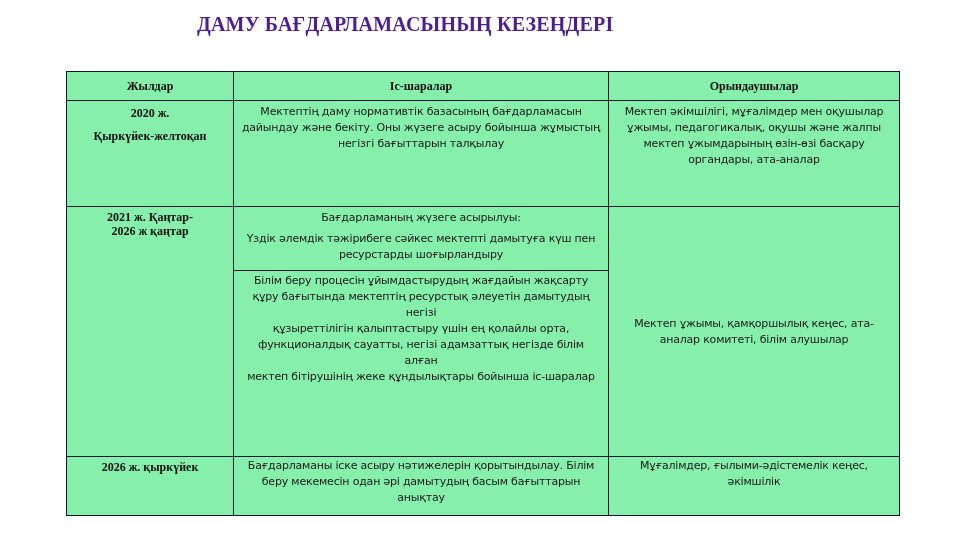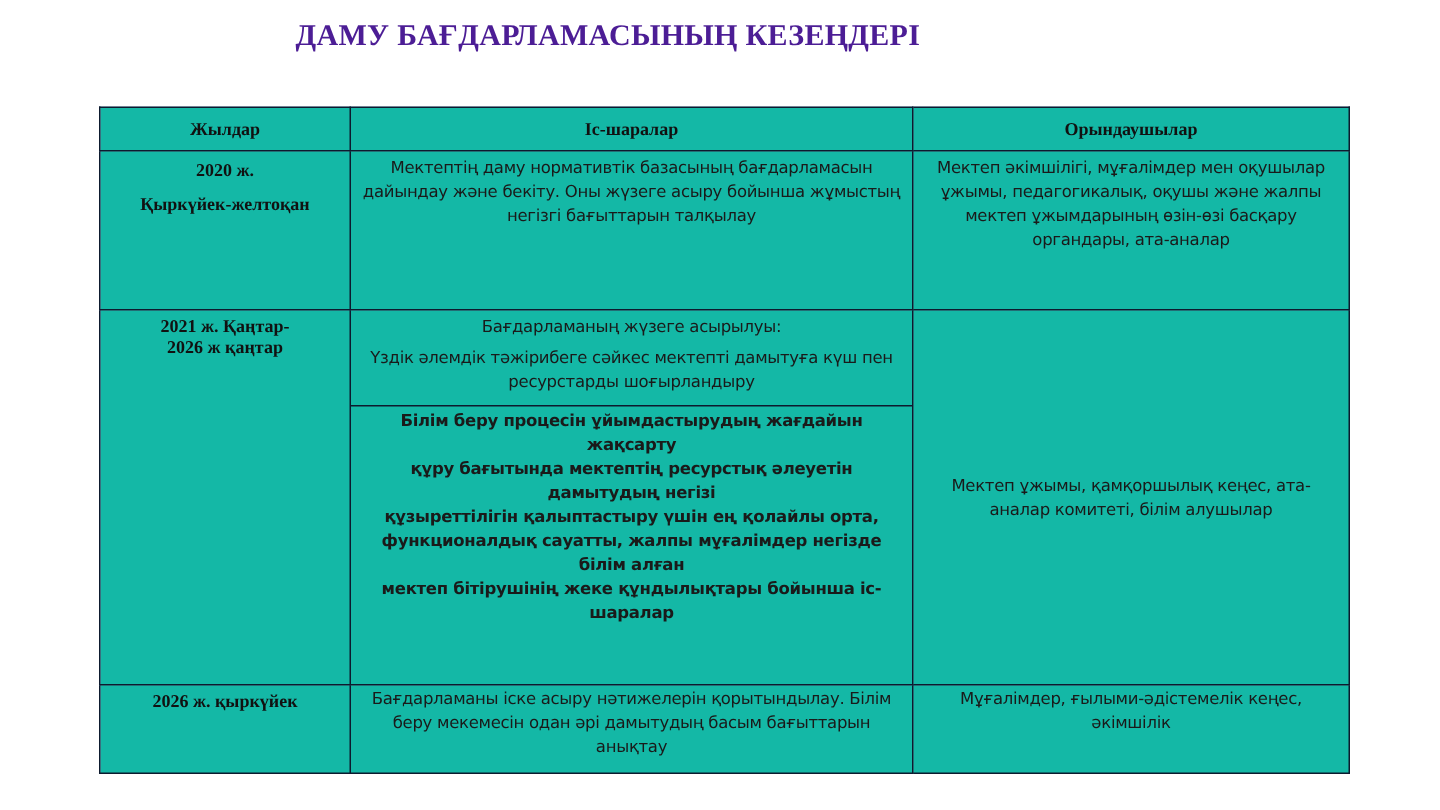--- a/index.html
+++ b/index.html
@@ -33,21 +33,21 @@
       height: 444px;
       border-collapse: collapse;
       table-layout: fixed;
       background: #b3dbfb;
     }
     .tbl td, .tbl th {
       border: 1.5px solid #0d1a2e;
       vertical-align: top;
       text-align: center;
       padding: 0;
-      background: #14b8a6;
+      background: #86efac;
     }
     .tbl th {
       font-family: "Liberation Serif", serif;
       font-weight: bold;
       font-size: 12px;
       color: #111;
       vertical-align: middle;
       height: 28px;
     }
     .year {
@@ -74,21 +74,21 @@
     .split-wrap {
       display: flex;
       flex-direction: column;
       height: 100%;
     }
     .split-a {
       height: 64px;
       border-bottom: 1.5px solid #0d1a2e;
       box-sizing: border-box;
     }
-    .split-b { flex: 1; font-weight: bold; }
+    .split-b { flex: 1; }
     .mid-valign {
       vertical-align: middle !important;
     }
     .col1 { width: 167px; }
     .col2 { width: 375px; }
     .col3 { width: 291px; }
   </style>
 </head>
 <body>
 
@@ -135,21 +135,21 @@
     </td>
     <td style="height:249px;">
       <div class="split-wrap">
         <div class="split-a body-text sub-top">
           <p class="lead">Бағдарламаның жүзеге асырылуы:</p>
           <p>Үздік әлемдік тәжірибеге сәйкес мектепті дамытуға күш пен ресурстарды шоғырландыру</p>
         </div>
         <div class="split-b body-text" style="padding-top:2px;">
           <p>Білім беру процесін ұйымдастырудың жағдайын жақсарту</p>
           <p>құру бағытында мектептің ресурстық әлеуетін дамытудың негізі</p>
-          <p>құзыреттілігін қалыптастыру үшін ең қолайлы орта, функционалдық сауатты, жалпы мұғалімдер негізде білім алған</p>
+          <p>құзыреттілігін қалыптастыру үшін ең қолайлы орта, функционалдық сауатты, негізі адамзаттық негізде білім алған</p>
           <p>мектеп бітірушінің жеке құндылықтары бойынша іс-шаралар</p>
         </div>
       </div>
     </td>
     <td class="mid-valign">
       <div class="body-text" style="padding-top:0;">
         <p>Мектеп ұжымы, қамқоршылық кеңес, ата-аналар комитеті, білім алушылар</p>
       </div>
     </td>
   </tr>

